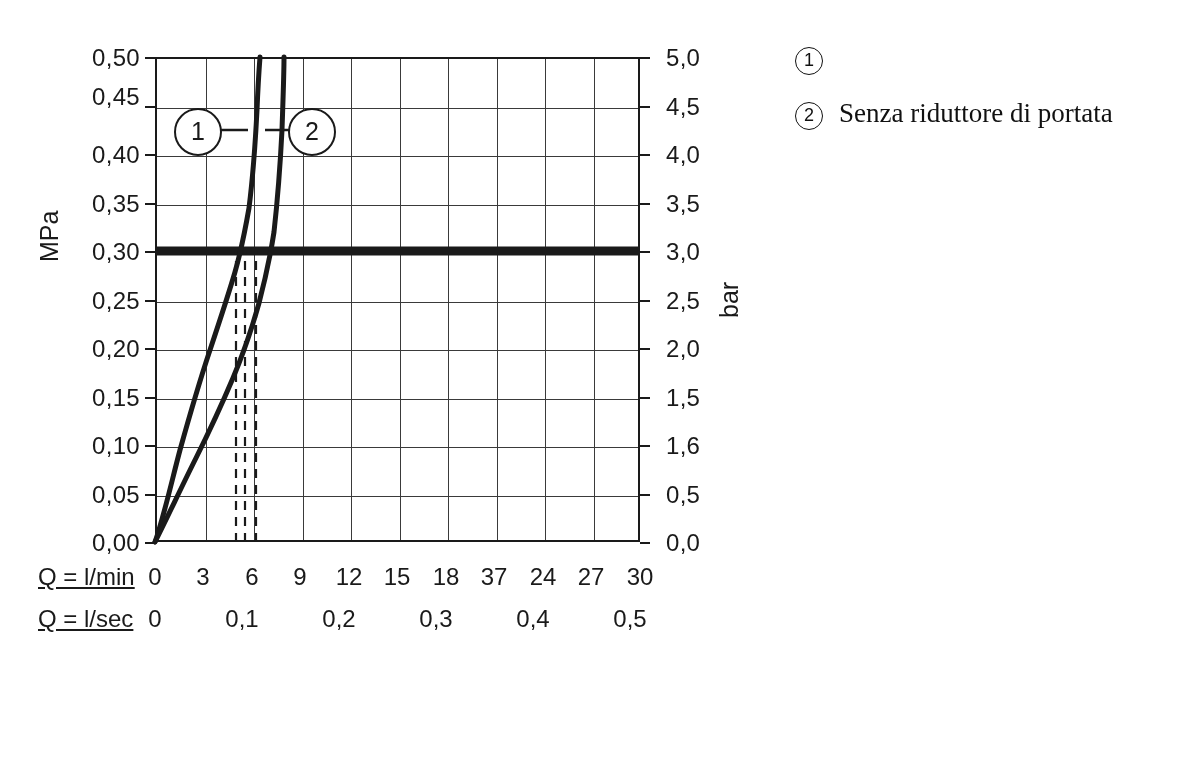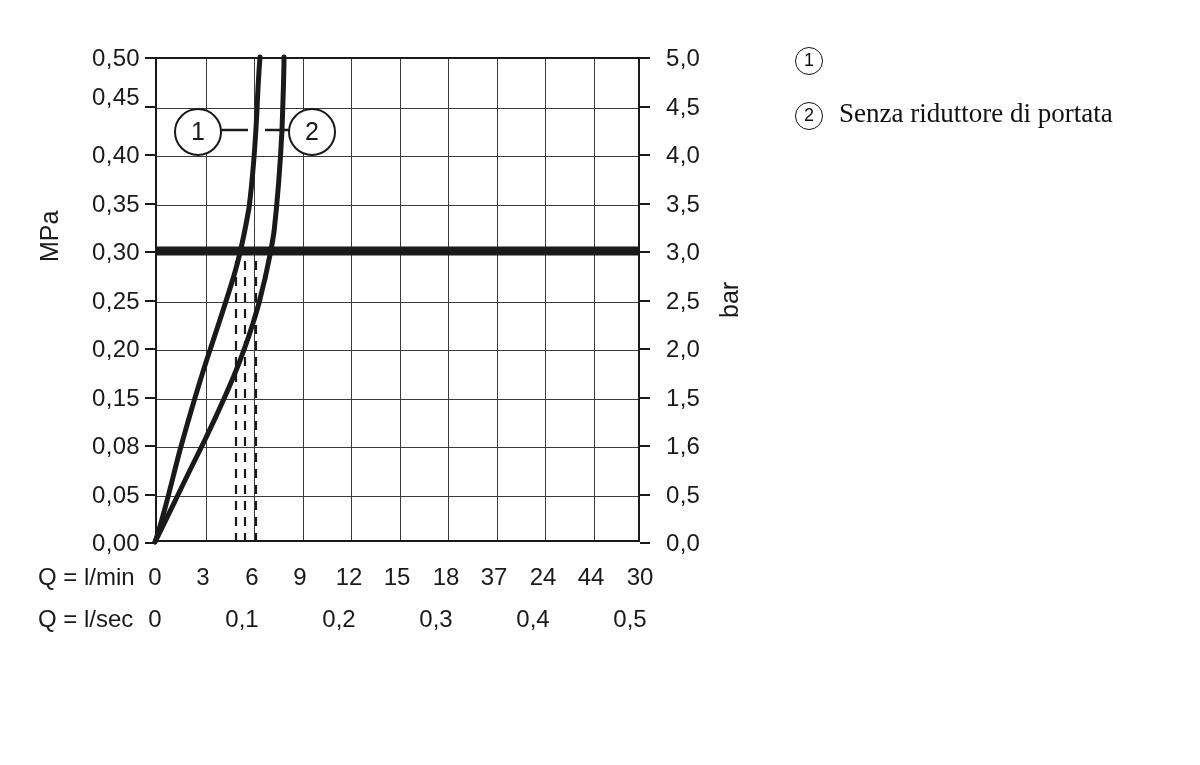--- a/index.html
+++ b/index.html
@@ -93,20 +93,21 @@
     top: 318px;
     font-size: 25px;
     transform: rotate(-90deg);
     transform-origin: left top;
     white-space: nowrap;
   }
   .xrow-title {
     position: absolute;
     font-size: 24px;
     white-space: nowrap;
+    text-decoration: underline;
   }
   .xtick-lbl {
     position: absolute;
     font-size: 24px;
     text-align: center;
     white-space: nowrap;
   }
 
   
   .callout {
@@ -215,21 +216,21 @@
   <div class="tick-mark-right" style="top:542px"></div>
 
   <div class="tick-left" style="left:85px;  top:44px;  width:55px">0,50</div>
   <div class="tick-left" style="left:85px;  top:83px;width:55px">0,45</div>
   <div class="tick-left" style="left:85px;  top:141px; width:55px">0,40</div>
   <div class="tick-left" style="left:85px;  top:189.5px;width:55px">0,35</div>
   <div class="tick-left" style="left:85px;  top:238px; width:55px">0,30</div>
   <div class="tick-left" style="left:85px;  top:286.5px;width:55px">0,25</div>
   <div class="tick-left" style="left:85px;  top:335px; width:55px">0,20</div>
   <div class="tick-left" style="left:85px;  top:383.5px;width:55px">0,15</div>
-  <div class="tick-left" style="left:85px;  top:432px; width:55px">0,08</div>
+  <div class="tick-left" style="left:85px;  top:432px; width:55px">0,10</div>
   <div class="tick-left" style="left:85px;  top:480.5px;width:55px">0,05</div>
   <div class="tick-left" style="left:85px;  top:529px; width:55px">0,00</div>
 
   <div class="tick-right" style="left:658px; top:44px">5,0</div>
   <div class="tick-right" style="left:658px; top:92.5px">4,5</div>
   <div class="tick-right" style="left:658px; top:141px">4,0</div>
   <div class="tick-right" style="left:658px; top:189.5px">3,5</div>
   <div class="tick-right" style="left:658px; top:238px">3,0</div>
   <div class="tick-right" style="left:658px; top:286.5px">2,5</div>
   <div class="tick-right" style="left:658px; top:335px">2,0</div>
@@ -264,21 +265,21 @@
   <div class="xrow-title" style="left:38px; top:563px">Q = l/min</div>
   <div class="xtick-lbl" style="left:135px; top:563px; width:40px">0</div>
   <div class="xtick-lbl" style="left:183px; top:563px; width:40px">3</div>
   <div class="xtick-lbl" style="left:232px; top:563px; width:40px">6</div>
   <div class="xtick-lbl" style="left:280px; top:563px; width:40px">9</div>
   <div class="xtick-lbl" style="left:329px; top:563px; width:40px">12</div>
   <div class="xtick-lbl" style="left:377px; top:563px; width:40px">15</div>
   <div class="xtick-lbl" style="left:426px; top:563px; width:40px">18</div>
   <div class="xtick-lbl" style="left:474px; top:563px; width:40px">37</div>
   <div class="xtick-lbl" style="left:523px; top:563px; width:40px">24</div>
-  <div class="xtick-lbl" style="left:571px; top:563px; width:40px">44</div>
+  <div class="xtick-lbl" style="left:571px; top:563px; width:40px">27</div>
   <div class="xtick-lbl" style="left:620px; top:563px; width:40px">30</div>
 
   <div class="xrow-title" style="left:38px; top:605px">Q = l/sec</div>
   <div class="xtick-lbl" style="left:135px; top:605px; width:40px">0</div>
   <div class="xtick-lbl" style="left:212px; top:605px; width:60px">0,1</div>
   <div class="xtick-lbl" style="left:309px; top:605px; width:60px">0,2</div>
   <div class="xtick-lbl" style="left:406px; top:605px; width:60px">0,3</div>
   <div class="xtick-lbl" style="left:503px; top:605px; width:60px">0,4</div>
   <div class="xtick-lbl" style="left:600px; top:605px; width:60px">0,5</div>
 </div>

